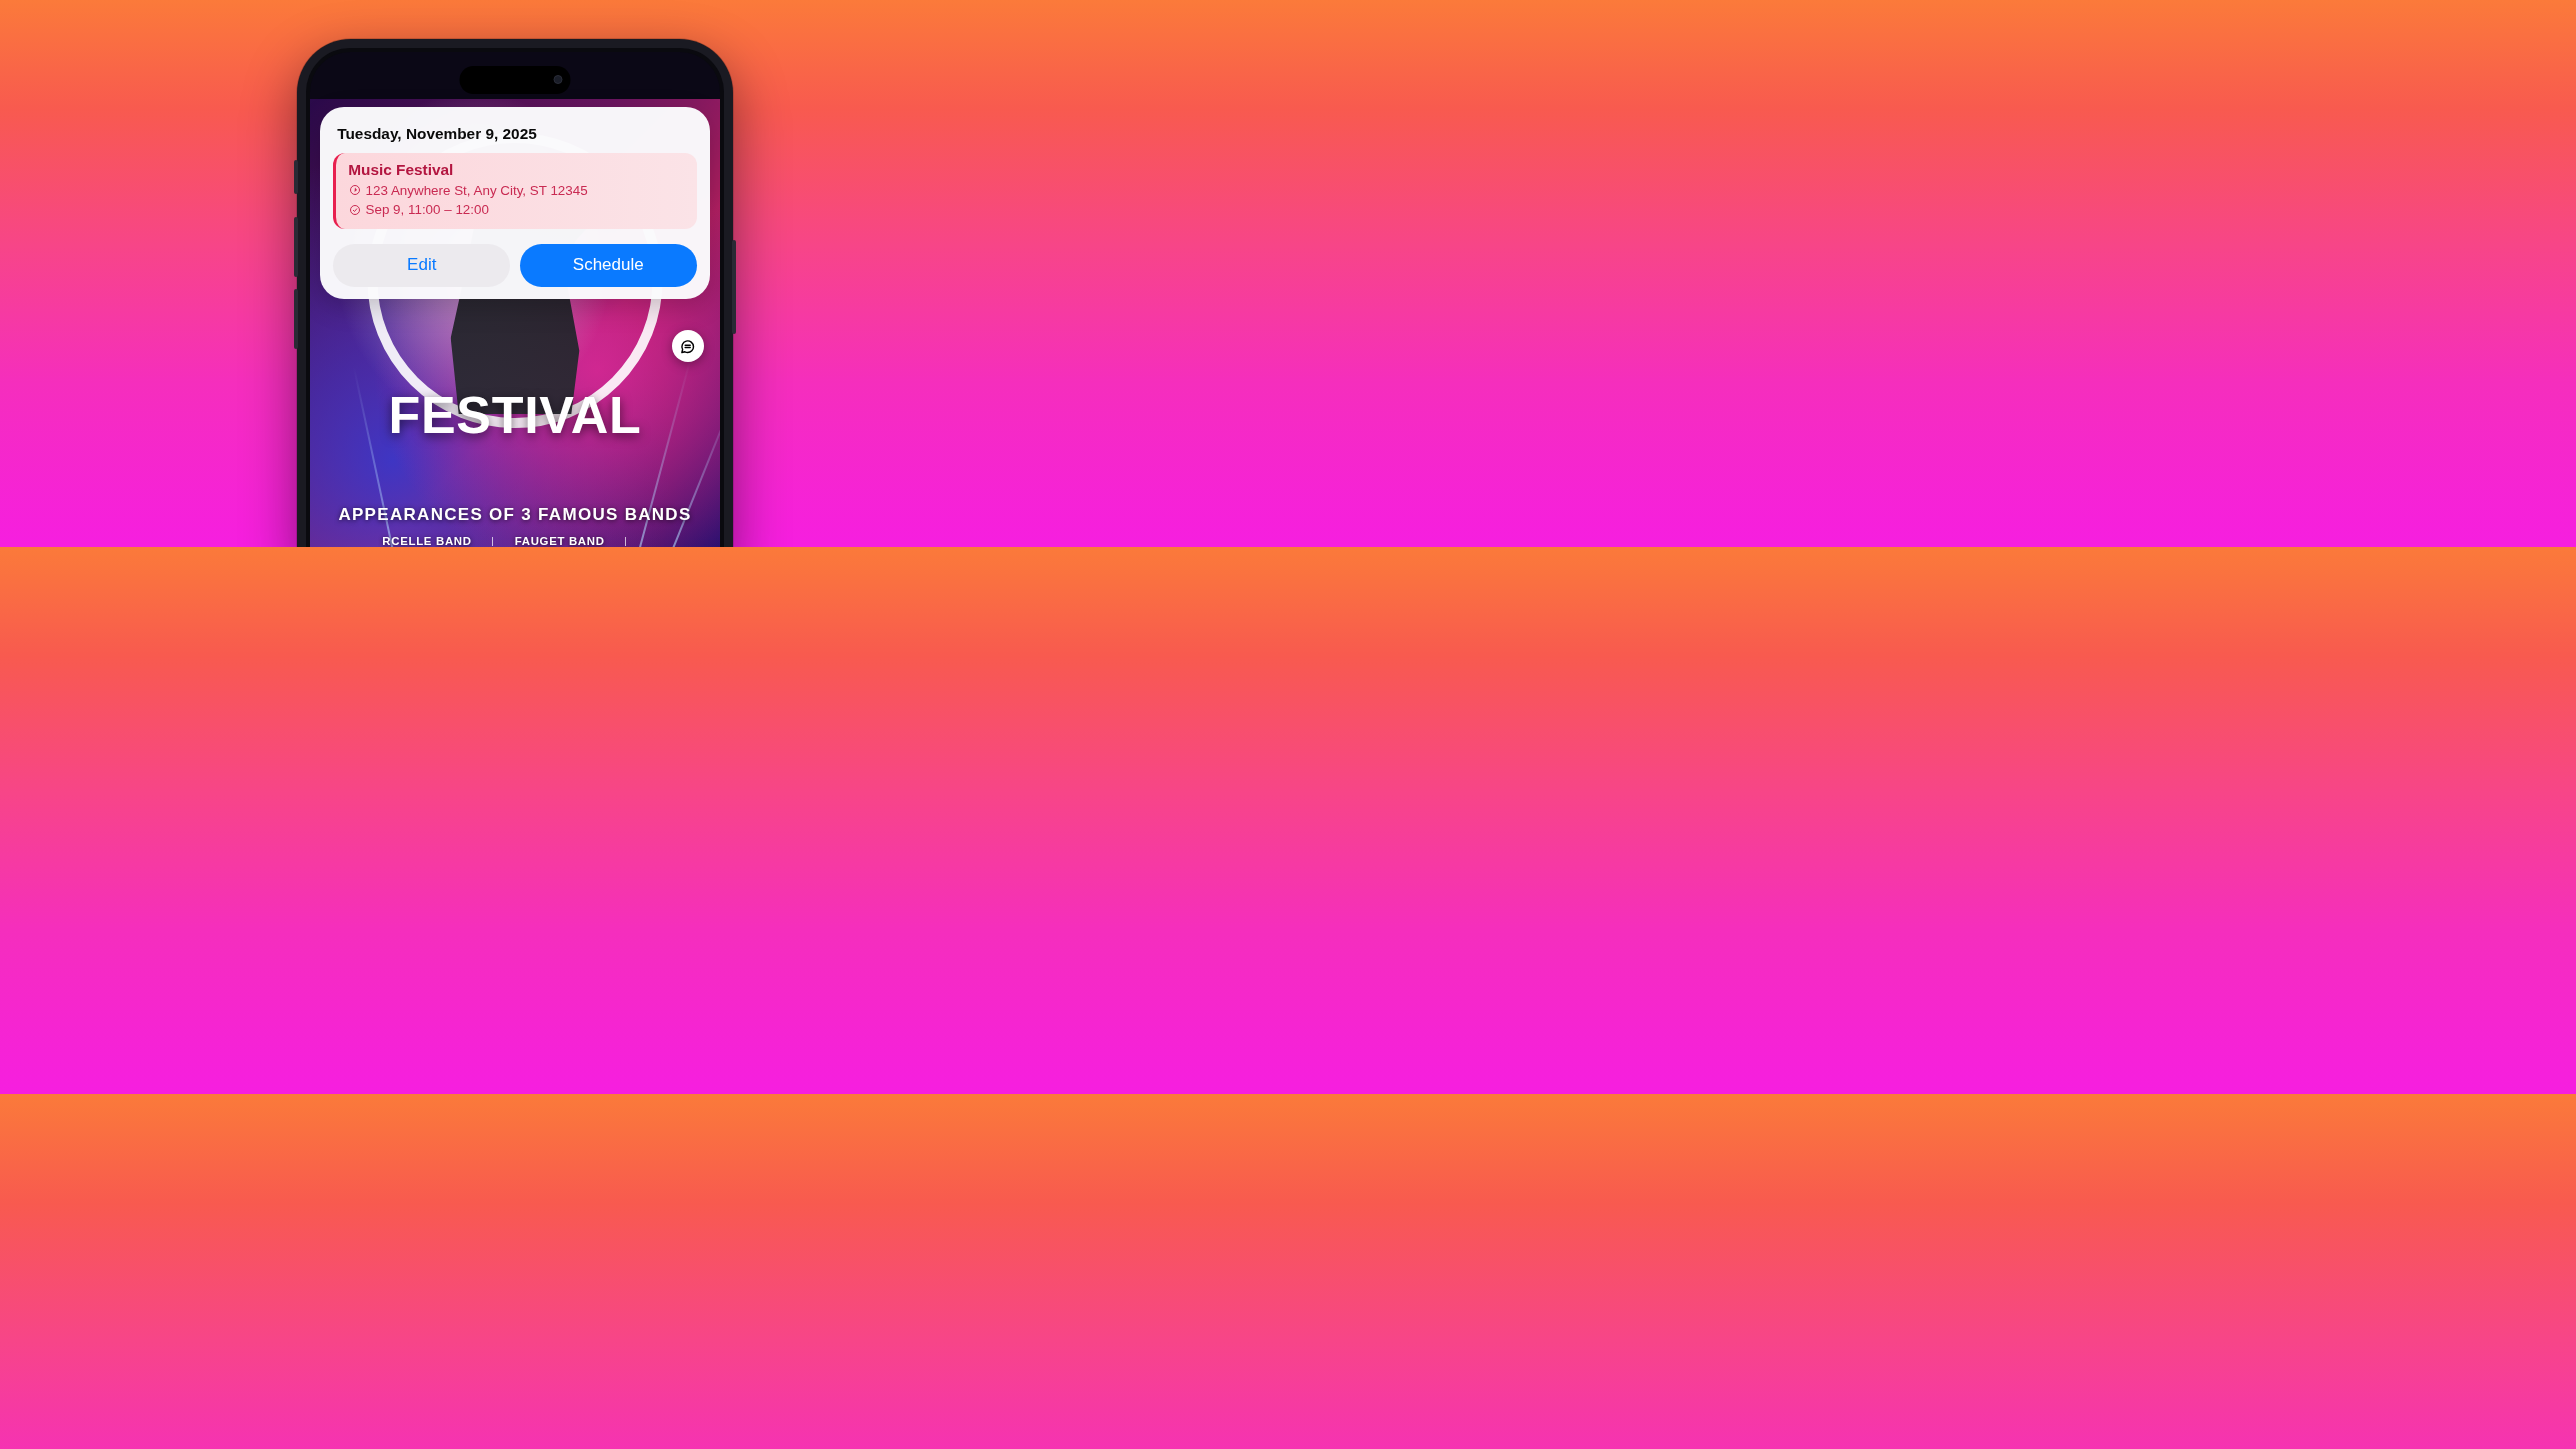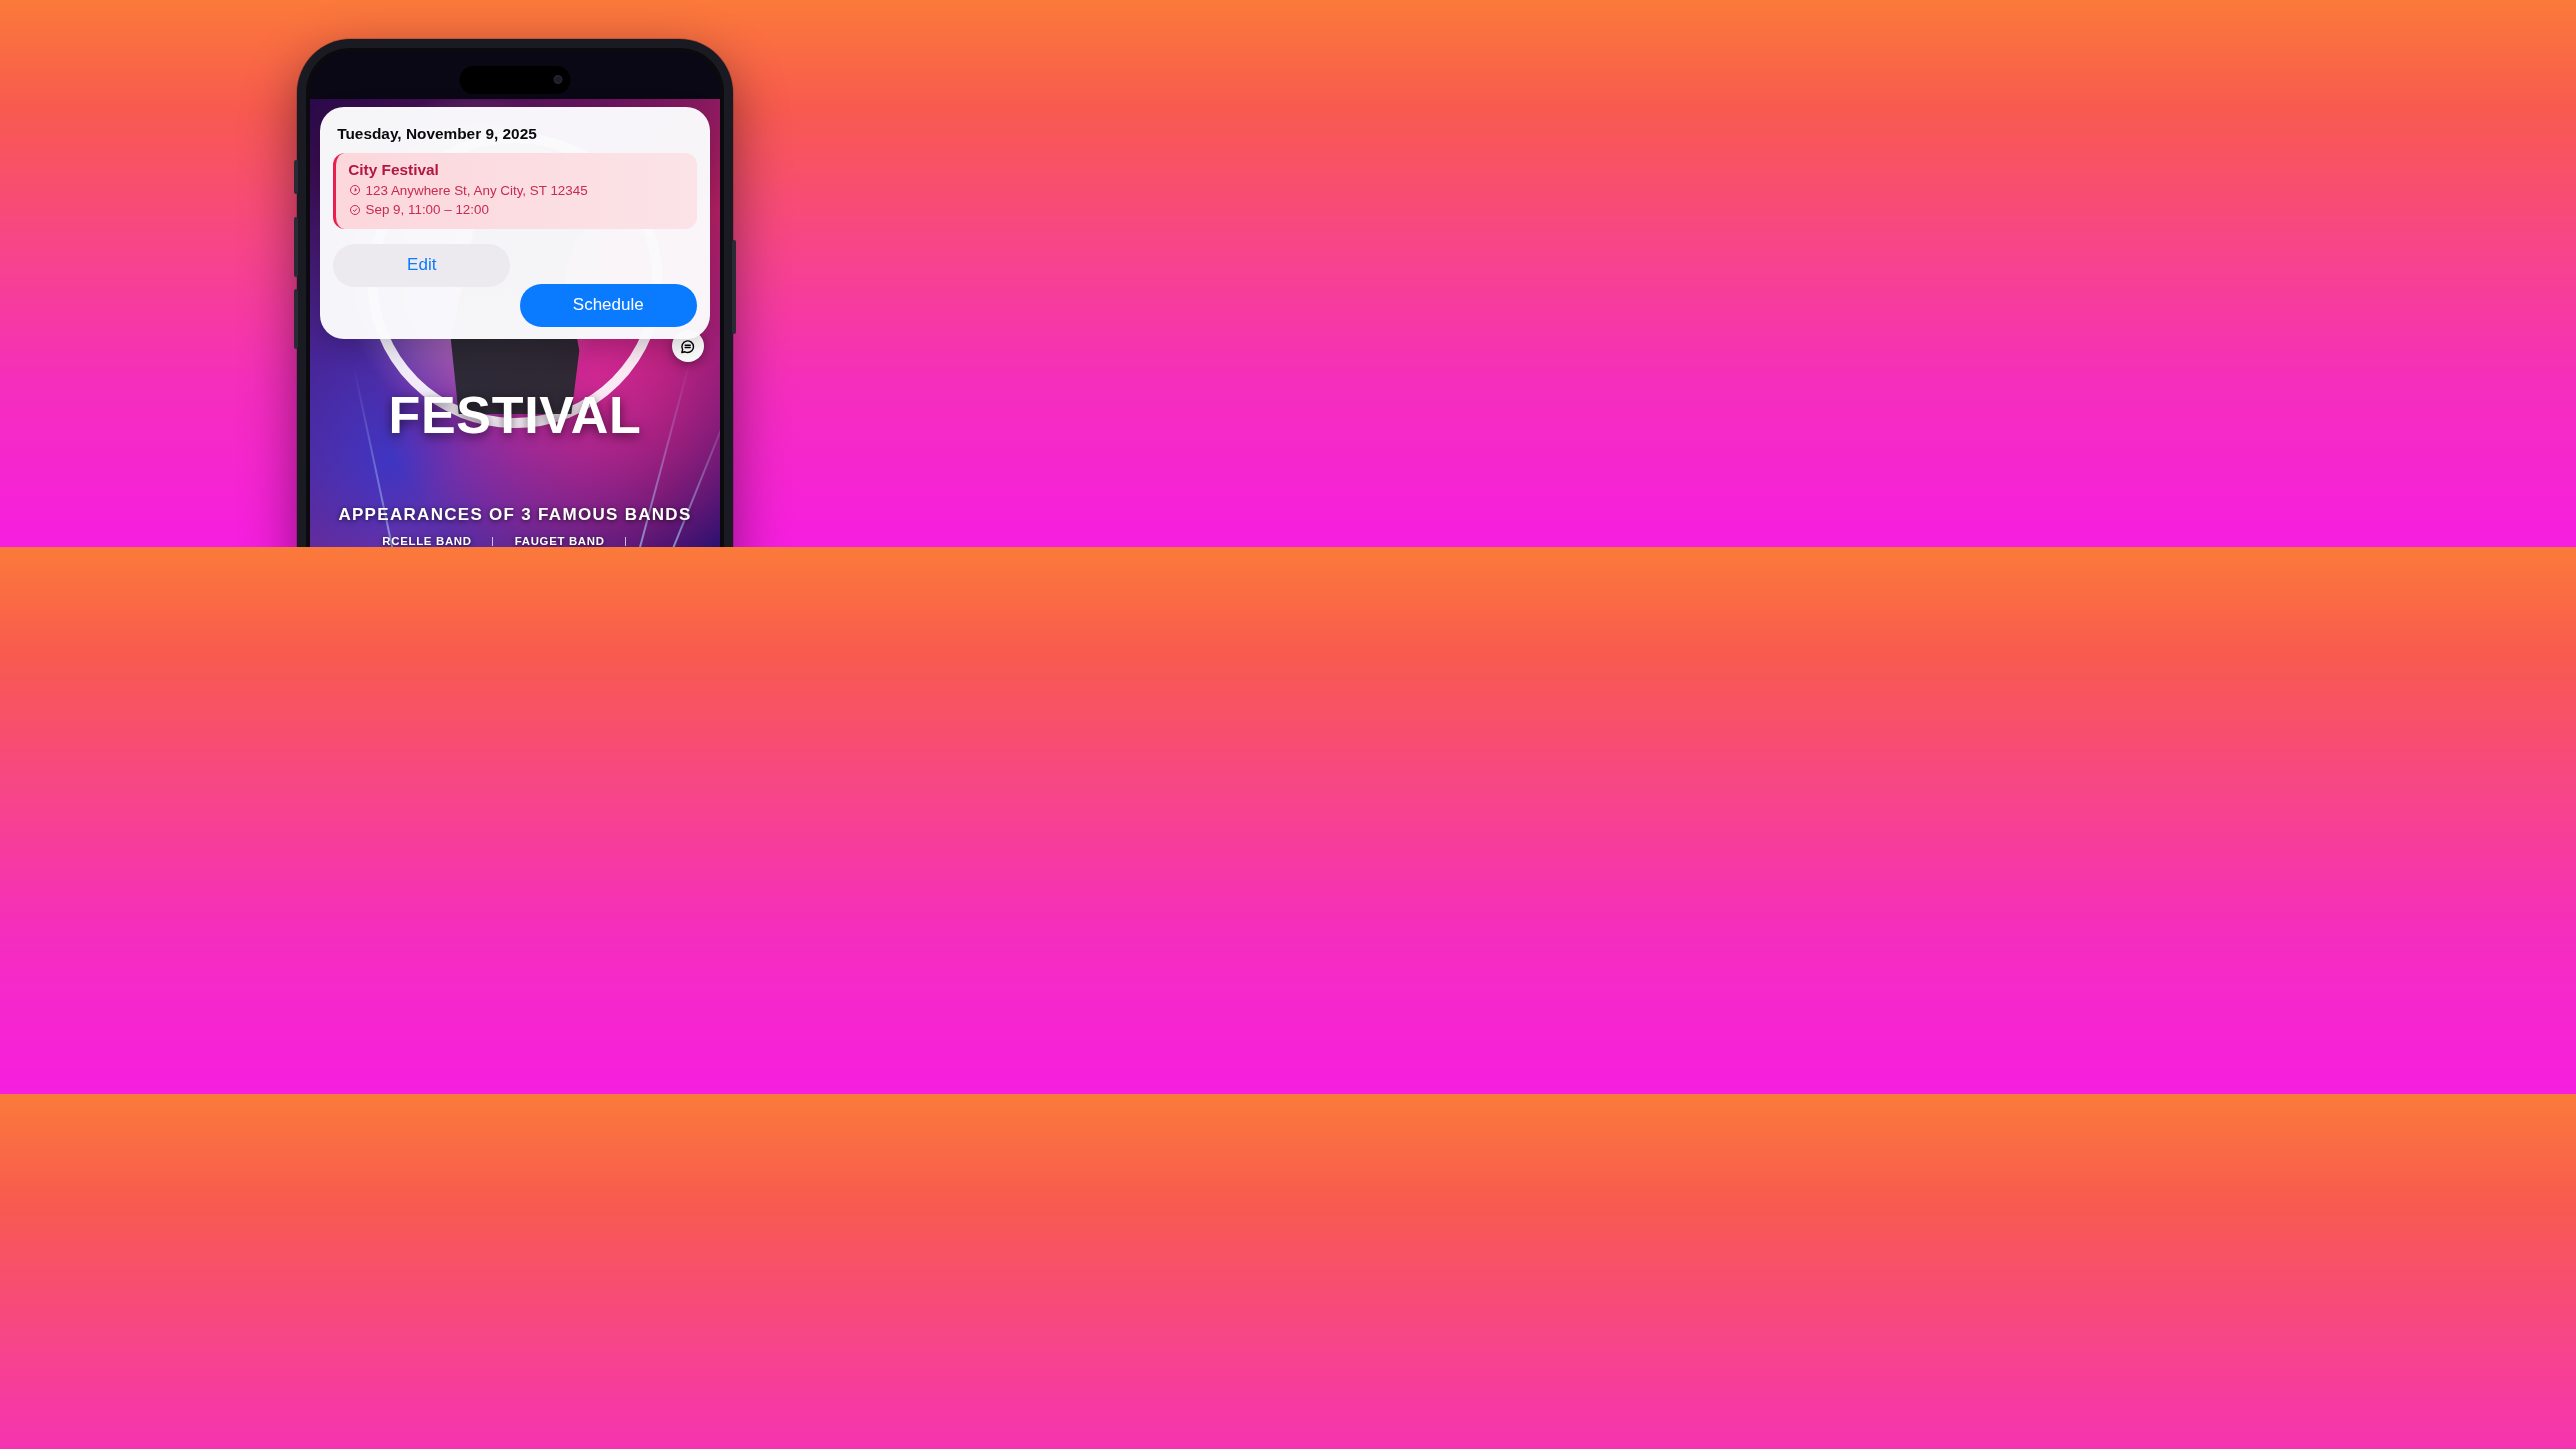--- a/index.html
+++ b/index.html
@@ -207,21 +207,20 @@
       border: none;
       cursor: pointer;
     }
     .btn-edit {
       background: #eceaee;
       color: #0a7aff;
     }
     .btn-schedule {
       background: #0a7aff;
       color: #fff;
-      margin-top: 40px;
     }
   </style>
 </head>
 <body>
 
 <div class="phone">
   <div class="phone-side-btn side-left-1"></div>
   <div class="phone-side-btn side-left-2"></div>
   <div class="phone-side-btn side-left-3"></div>
   <div class="phone-side-btn side-right"></div>
@@ -256,21 +255,21 @@
           <path d="M20 12a8 8 0 0 1-8 8c-1.4 0-2.7-.35-3.85-.96L4 20l1-4.1A8 8 0 1 1 20 12z"></path>
           <line x1="8.5" y1="10" x2="15.5" y2="10"></line>
           <line x1="8.5" y1="13" x2="15.5" y2="13"></line>
         </svg>
       </div>
 
       <div class="card">
         <div class="card-date">Tuesday, November 9, 2025</div>
 
         <div class="event-block">
-          <div class="event-title">City Festival</div>
+          <div class="event-title">Music Festival</div>
           <div class="event-row">
             <span class="ev-icon-wrap">
               <svg width="12" height="12" viewBox="0 0 24 24" fill="none" stroke="#c92a52" stroke-width="2">
                 <circle cx="12" cy="12" r="9"></circle>
                 <path d="M12 7l4 5-5 4 1-9z" fill="#c92a52" stroke="none"></path>
               </svg>
             </span>
             <span>123 Anywhere St, Any City, ST 12345</span>
           </div>
           <div class="event-row">

